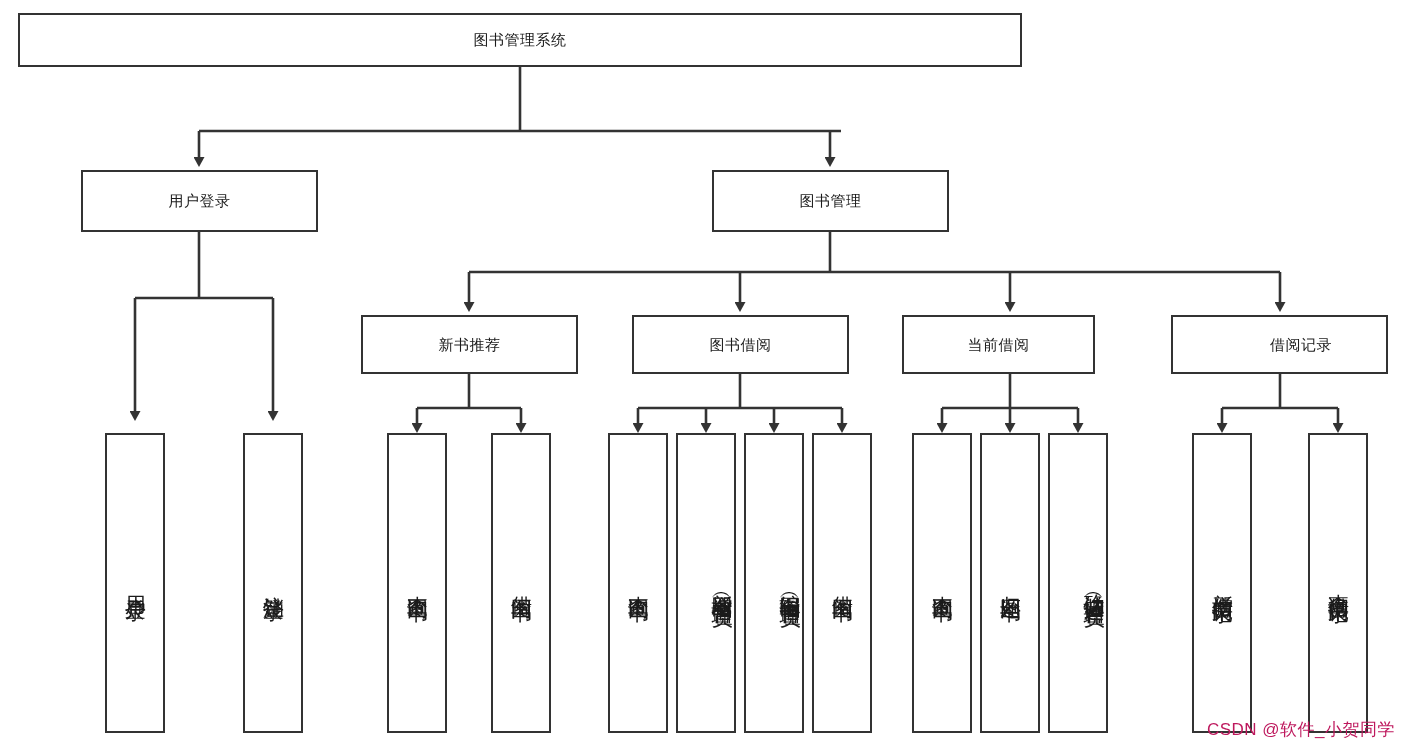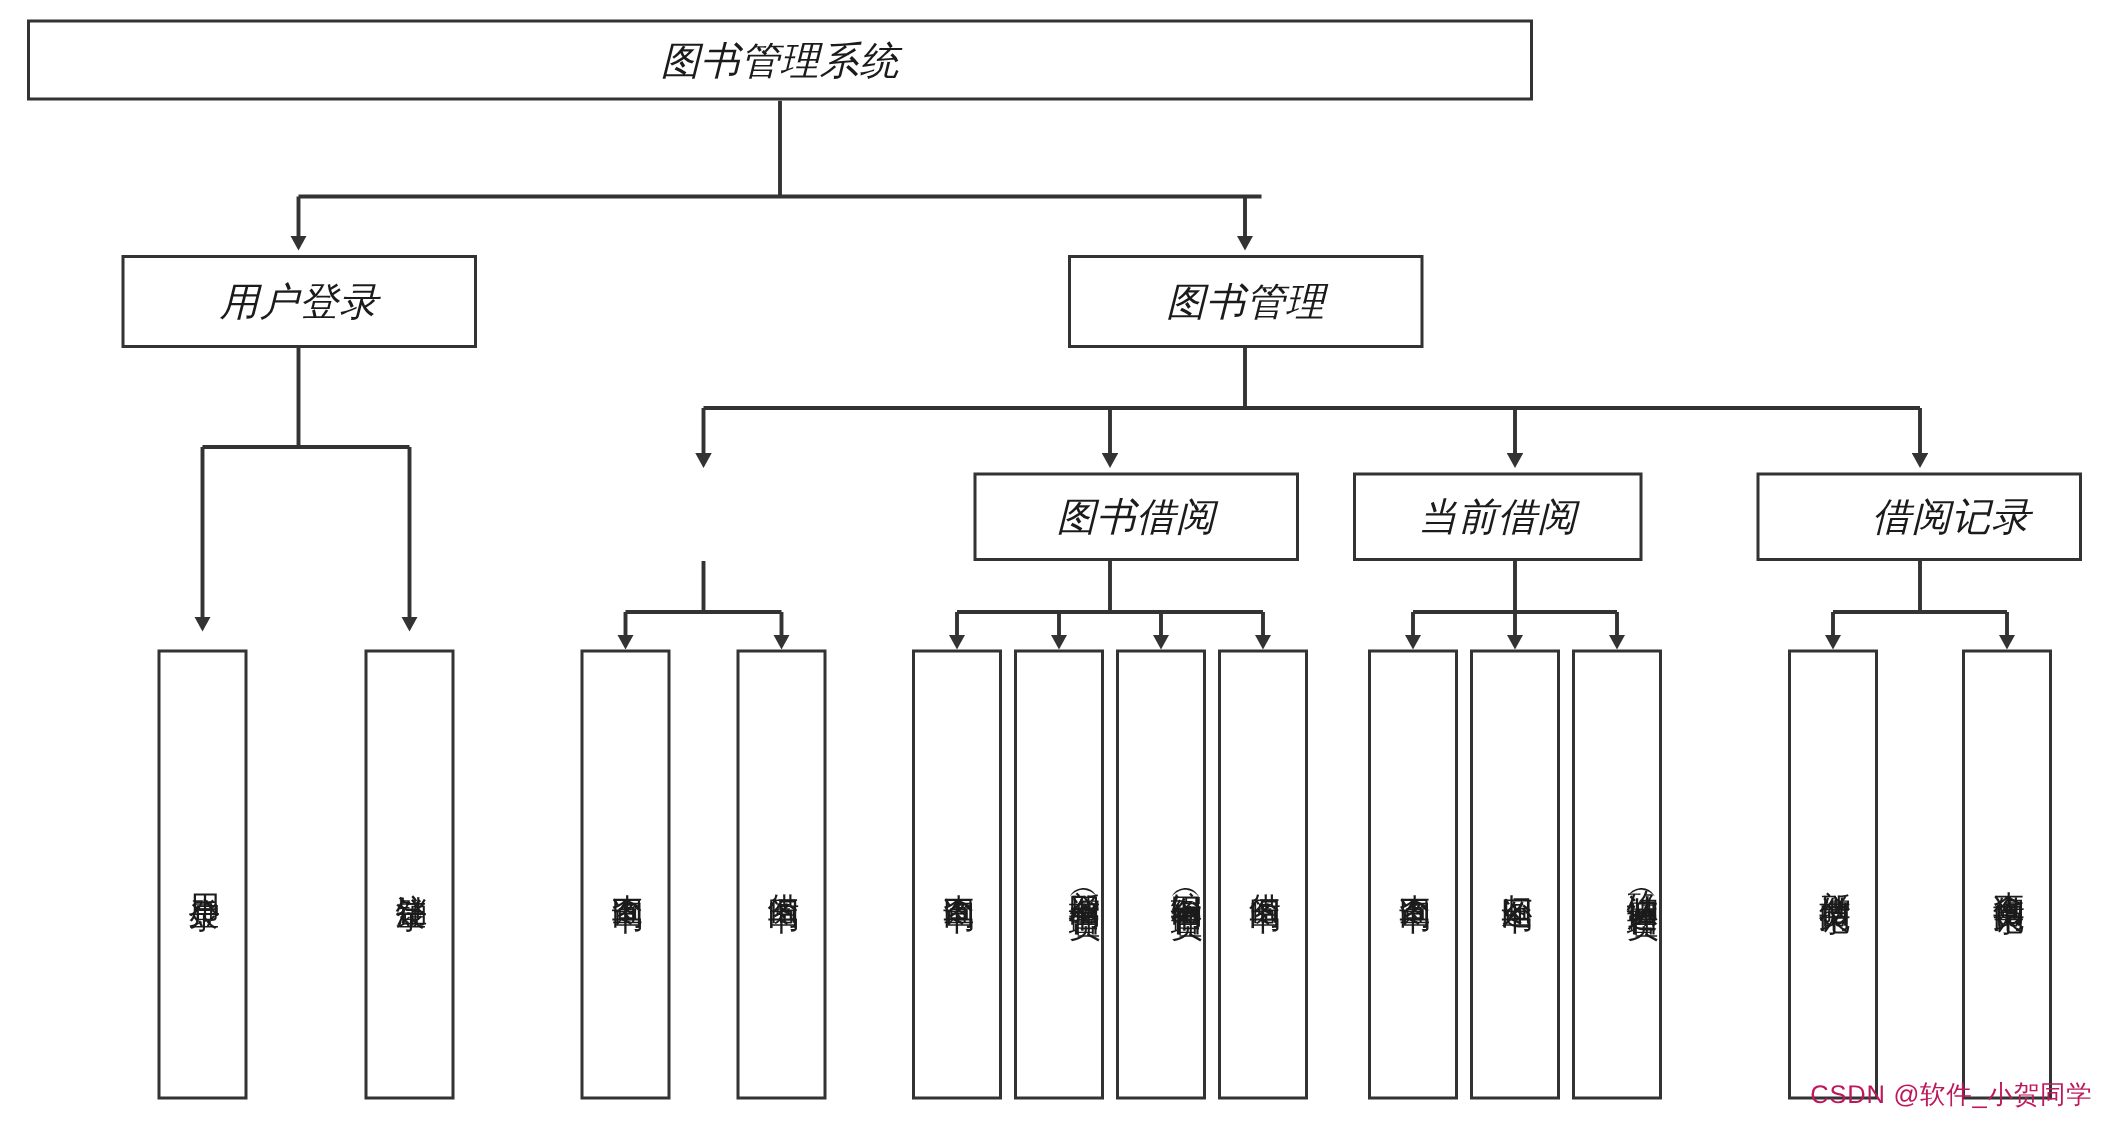--- a/index.html
+++ b/index.html
@@ -31,24 +31,23 @@
     box-sizing: border-box;
     background: #ffffff;
     border: 2px solid #333333;
     display: flex;
     align-items: center;
     justify-content: center;
     color: #1b1b1b;
     line-height: 1.18;
   }
   .node.horizontal {
-    font-size: 26px;
+    font-size: 15px;
     letter-spacing: 0.5px;
     white-space: nowrap;
-    font-style: italic;
   }
   .node.vertical {
     writing-mode: vertical-rl;
     text-orientation: upright;
     font-size: 21px;
     letter-spacing: 2px;
     align-items: flex-start;
     justify-content: center;
     padding-top: 6px;
   }
@@ -130,21 +129,24 @@
     <span class="node-label">图书管理系统</span>
   </div>
 
   <div class="node horizontal" style="left:81px; top:170px; width:237px; height:62px;">
     <span class="node-label">用户登录</span>
   </div>
   <div class="node horizontal" style="left:712px; top:170px; width:237px; height:62px;">
     <span class="node-label">图书管理</span>
   </div>
 
-  <div class="node horizontal" style="left:632px; top:315px; width:217px; height:59px;margin-left:17px;">
+  <div class="node horizontal" style="left:361px; top:315px; width:217px; height:59px;">
+    <span class="node-label">新书推荐</span>
+  </div>
+  <div class="node horizontal" style="left:632px; top:315px; width:217px; height:59px;">
     <span class="node-label">图书借阅</span>
   </div>
   <div class="node horizontal" style="left:902px; top:315px; width:193px; height:59px;align-items:center;">
     <span class="node-label">当前借阅</span>
   </div>
   <div class="node horizontal" style="left:1171px; top:315px; width:217px; height:59px;padding-left:43px;">
     <span class="node-label">借阅记录</span>
   </div>
 
   <div class="node vertical mid" style="left:105px; top:433px; width:60px; height:300px;">

